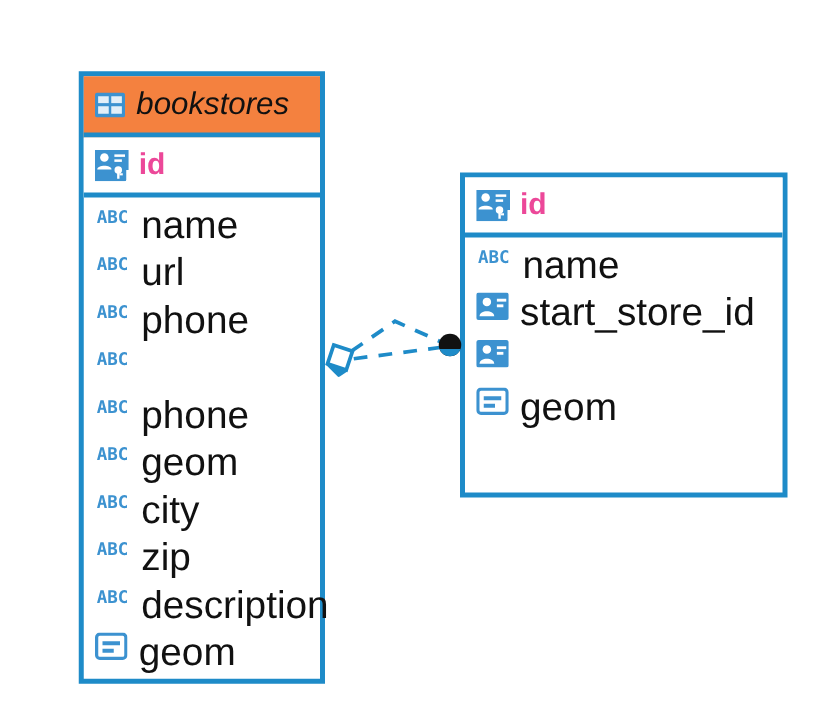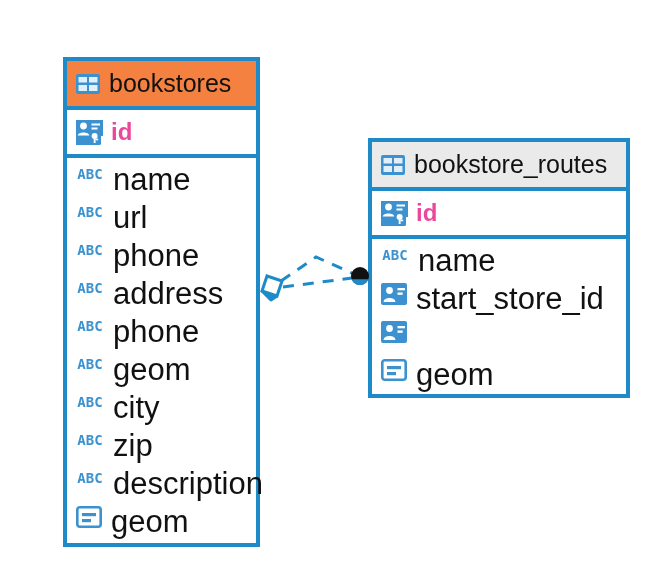--- a/index.html
+++ b/index.html
@@ -30,21 +30,21 @@
   }
 
   .entity-header {
     box-sizing: border-box;
     display: flex;
     align-items: center;
     height: 49px;
     padding: 0 8px 0 9px;
     border-bottom: 4px solid #1E8BC8;
   }
-  .entity-header.orange { background: #F4813F; }
+  .entity-header.orange { background: #F4813F; font-style: italic; }
   .entity-header.grey   { background: #EAEAEA; }
 
   .entity-title {
     font-size: 25px;
     color: #111111;
     line-height: 1;
     margin-left: 9px;
     white-space: nowrap;
   }
 
@@ -160,21 +160,20 @@
       <div class="field-row">
         <span class="icon icon-abc">ABC</span>
         <span class="field-label">url</span>
       </div>
       <div class="field-row">
         <span class="icon icon-abc">ABC</span>
         <span class="field-label">phone</span>
       </div>
       <div class="field-row">
         <span class="icon icon-abc">ABC</span>
-        <span class="field-label">address</span>
       </div>
       <div class="field-row">
         <span class="icon icon-abc">ABC</span>
         <span class="field-label">phone</span>
       </div>
       <div class="field-row">
         <span class="icon icon-abc">ABC</span>
         <span class="field-label">geom</span>
       </div>
       <div class="field-row">
@@ -198,32 +197,20 @@
           </svg>
         </span>
         <span class="field-label">geom</span>
       </div>
 
     </div>
   </div>
 
   <div class="entity" style="left:368px; top:138px; width:262px; height:260px;">
 
-    <div class="entity-header grey">
-      <span class="icon">
-        <svg width="24" height="20" viewBox="0 0 24 20">
-          <rect x="0" y="0" width="24" height="20" rx="2" fill="#3C92D0"></rect>
-          <rect x="2.5" y="3" width="8.5" height="5.5" fill="#ffffff" opacity="0.85"></rect>
-          <rect x="13" y="3" width="8.5" height="5.5" fill="#ffffff" opacity="0.85"></rect>
-          <rect x="2.5" y="11" width="8.5" height="6" fill="#ffffff" opacity="0.85"></rect>
-          <rect x="13" y="11" width="8.5" height="6" fill="#ffffff" opacity="0.85"></rect>
-        </svg>
-      </span>
-      <span class="entity-title">bookstore_routes</span>
-    </div>
 
     <div class="pk-row">
       <span class="icon">
         <svg width="27" height="25" viewBox="0 0 27 25">
           <path d="M0 0 H27 V16 H13 V25 H0 Z" fill="#3C92D0"></path>
           <rect x="12" y="10" width="13" height="15" rx="1.5" fill="#3C92D0"></rect>
           <circle cx="7.5" cy="6" r="3.4" fill="#ffffff"></circle>
           <path d="M1.8 15.5 C1.8 11.6 13.2 11.6 13.2 15.5 Z" fill="#ffffff"></path>
           <rect x="15.5" y="3.5" width="8.5" height="2" fill="#ffffff"></rect>
           <rect x="15.5" y="7.5" width="6" height="2" fill="#ffffff"></rect>

